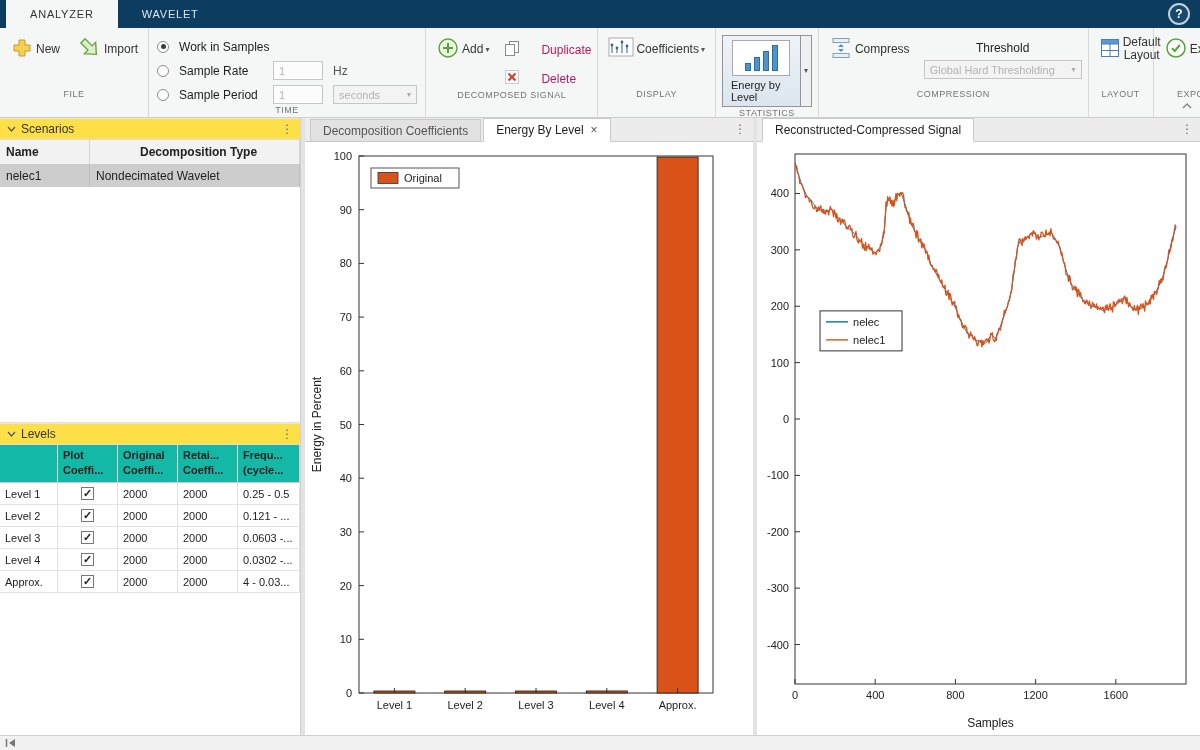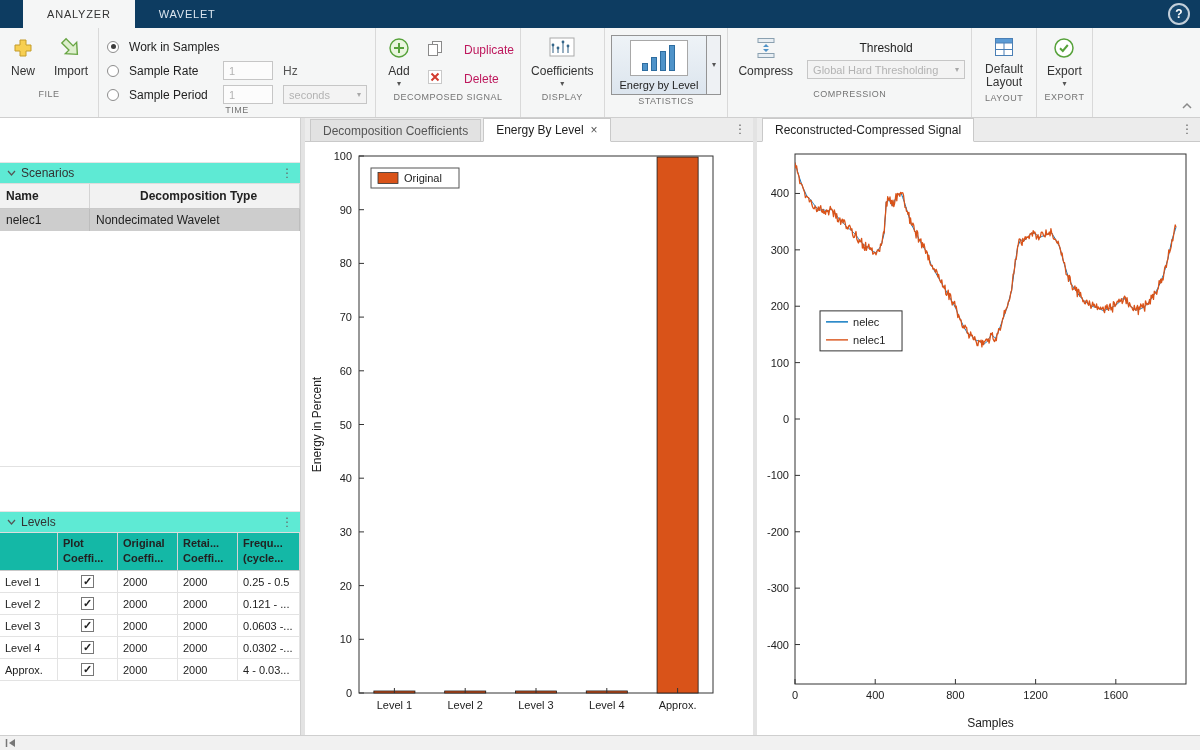--- a/index.html
+++ b/index.html
@@ -2,31 +2,31 @@
 <html><head>
 <meta charset="utf-8">
 <style>
   * { box-sizing: border-box; margin: 0; padding: 0; }
   html,body { width:1200px; height:750px; overflow:hidden; }
   body { font-family:"Liberation Sans", sans-serif; font-size:12px; color:#222; background:#fff; }
   .app { position:relative; width:1200px; height:750px; display:flex; flex-direction:column; }
 
   
   .titlebar { height:28px; background:#0d3c61; display:flex; align-items:stretch; position:relative; flex:0 0 28px; }
-  .app-tabs { display:flex; margin-left:23px;justify-content:center; }
+  .app-tabs { display:flex; margin-left:6px;justify-content:center; }
   .app-tab { padding:0 24px; display:flex; align-items:center; font-size:11px; letter-spacing:0.8px; color:#dbe5ee; cursor:default; }
   .app-tab.active { background:#f5f6f6; color:#333; }
   .help-btn { position:absolute; right:10px; top:3px; width:22px; height:22px; border-radius:50%; background:#17486f; border:2px solid #c3cfda; color:#fff; display:flex; align-items:center; justify-content:center; font-size:12px; font-weight:bold; }
 
   
   .toolstrip { height:90px; flex:0 0 90px; background:#f5f6f6; border-bottom:1px solid #cfcfcf; display:flex; position:relative; }
   .ts-section { display:flex; flex-direction:column; border-right:1px solid #d9d9d9; padding:3px 6px 0 6px; }
   .ts-body { flex:1; display:flex; gap:10px; align-items:flex-start; padding-top:2px; }
   .ts-caption { text-align:center; font-size:9px; color:#747474; letter-spacing:0.5px; padding:1px 0 18px; }
-  .big-btn { display:flex; flex-direction:column; align-items:center; gap:2px; padding:3px 4px; font-size:12px; color:#333; min-width:34px; }
+  .big-btn { display:flex; flex-direction:row; align-items:center; gap:2px; padding:3px 4px; font-size:12px; color:#333; min-width:34px; }
   .big-btn .lbl { line-height:1.1; text-align:center; }
   .dd-arrow { font-size:8px; color:#555; line-height:1; }
   .sm-col { display:flex; flex-direction:column; gap:8px; padding-top:6px; }
   .sm-btn { display:flex; align-items:center; gap:20px; font-size:12px; color:#be185d; }
   .time-grid { display:flex; flex-direction:column; gap:5px; padding:4px 2px 0 2px; }
   .time-row { display:flex; align-items:center; gap:10px; height:19px; }
   .radio { width:12px; height:12px; border:1px solid #8d8d8d; border-radius:50%; background:#fff; position:relative; flex:0 0 12px; }
   .radio.sel::after { content:''; position:absolute; inset:2.5px; background:#3c3c3c; border-radius:50%; }
   .time-lbl { width:84px; }
   .field { width:50px; height:19px; border:1px solid #c6c6c6; background:#fcfcfc; color:#b3b3b3; font-size:11px; display:flex; align-items:center; padding:0 5px; }
@@ -41,21 +41,21 @@
   .threshold-col { display:flex; flex-direction:column; gap:5px; padding-top:8px;text-align:center; }
   .ts-collapse { position:absolute; right:8px; bottom:4px; color:#8a8a8a; }
 
   
   .main { flex:1; display:flex; min-height:0; background:#e8e8e8; }
   .left-panel { flex:0 0 301px; background:#fff; display:flex; flex-direction:column; border-right:1px solid #d0d0d0; }
   .splitter { flex:0 0 4px; background:#e3e3e3; }
   .mid-panel { flex:0 0 448px; background:#737373; display:flex; flex-direction:column; }
   .right-panel { flex:1; background:#fff; display:flex; flex-direction:column; }
 
-  .panel-header { flex:0 0 22px; display:flex; align-items:center; gap:5px; padding:0 7px; font-size:12px; color:#333; background:#5eead4; border-bottom:1px solid #ddd; border-top:1px solid #e5e5e5; position:relative;margin-top:44px; }
+  .panel-header { flex:0 0 22px; display:flex; align-items:center; gap:5px; padding:0 7px; font-size:12px; color:#333; background:#fde047; border-bottom:1px solid #ddd; border-top:1px solid #e5e5e5; position:relative; }
   .panel-header .dots { position:absolute; right:7px; color:#666; font-size:12px; }
   .chev { color:#555; display:flex; }
 
   .scn-table-wrap { flex:0 0 283px; position:relative; border-bottom:1px solid #e2e2e2; }
   .scn-header { display:grid; grid-template-columns:90px 1fr; height:25px; background:#f2f2f2; border-bottom:1px solid #c9c9c9; font-weight:bold;gap:44px; }
   .scn-header > div { display:flex; align-items:center; padding:0 6px; border-right:1px solid #d4d4d4; }
   .scn-row { display:grid; grid-template-columns:90px 1fr; height:22px; background:#cdcdcd; }
   .scn-row > div { display:flex; align-items:center; padding:0 6px; border-right:1px solid #bdbdbd; }
 
   .lvl-table { font-size:11px; }

